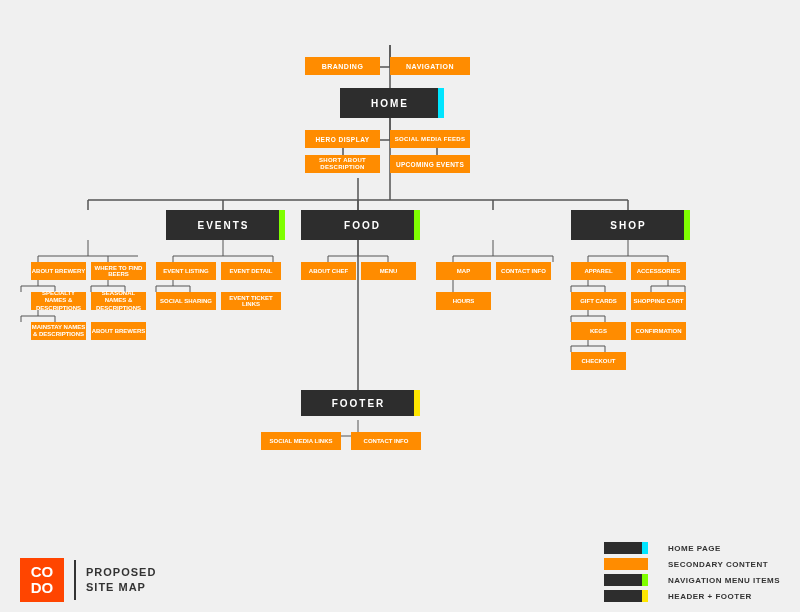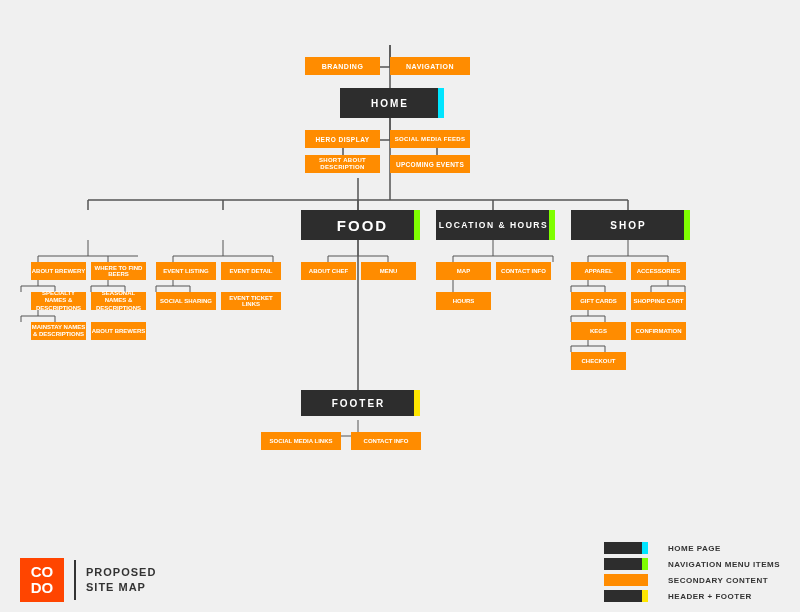--- a/index.html
+++ b/index.html
@@ -254,30 +254,30 @@
 
   <div class="node-orange" style="position:absolute;left:305px;top:155px;width:75px;height:18px;background:#ff8c00;color:#fff;font-size:6px;font-weight:bold;letter-spacing:0.3px;text-transform:uppercase;display:flex;align-items:center;justify-content:center;text-align:center;line-height:1.2;">
     SHORT ABOUT DESCRIPTION
   </div>
 
   <div class="node-orange" style="position:absolute;left:390px;top:155px;width:80px;height:18px;background:#ff8c00;color:#fff;font-size:6.5px;font-weight:bold;letter-spacing:0.3px;text-transform:uppercase;display:flex;align-items:center;justify-content:center;text-align:center;">
     UPCOMING EVENTS
   </div>
 
 
-
-  <div style="position:absolute;left:301px;top:210px;width:115px;height:30px;background:#2d2d2d;color:#fff;display:flex;align-items:center;justify-content:center;font-weight:bold;letter-spacing:2px;font-size:15px;padding-left:8px;">
+  <div style="position:absolute;left:166px;top:210px;width:115px;height:30px;background:#2d2d2d;color:#fff;display:flex;align-items:center;justify-content:center;font-weight:bold;letter-spacing:2px;font-size:10px;">
+    EVENTS
+    <span style="position:absolute;right:-4px;top:0;width:6px;height:100%;background:#7fff00;"></span>
+  </div>
+
+  <div style="position:absolute;left:301px;top:210px;width:115px;height:30px;background:#2d2d2d;color:#fff;display:flex;align-items:center;justify-content:center;font-weight:bold;letter-spacing:2px;font-size:10px;padding-left:8px;">
     FOOD
     <span style="position:absolute;right:-4px;top:0;width:6px;height:100%;background:#7fff00;"></span>
   </div>
 
-  <div style="position:absolute;left:436px;top:210px;width:115px;height:30px;background:#2d2d2d;color:#fff;display:flex;align-items:center;justify-content:center;font-weight:bold;letter-spacing:1.5px;font-size:8.5px;text-align:center;">
-    LOCATION &amp; HOURS
-    <span style="position:absolute;right:-4px;top:0;width:6px;height:100%;background:#7fff00;"></span>
-  </div>
 
   <div style="position:absolute;left:571px;top:210px;width:115px;height:30px;background:#2d2d2d;color:#fff;display:flex;align-items:center;justify-content:center;font-weight:bold;letter-spacing:2px;font-size:10px;">
     SHOP
     <span style="position:absolute;right:-4px;top:0;width:6px;height:100%;background:#7fff00;"></span>
   </div>
 
   <div style="position:absolute;left:31px;top:262px;width:55px;height:18px;background:#ff8c00;color:#fff;font-size:6px;font-weight:bold;text-transform:uppercase;display:flex;align-items:center;justify-content:center;text-align:center;">ABOUT BREWERY</div>
   <div style="position:absolute;left:91px;top:262px;width:55px;height:18px;background:#ff8c00;color:#fff;font-size:6px;font-weight:bold;text-transform:uppercase;display:flex;align-items:center;justify-content:center;text-align:center;">WHERE TO FIND BEERS</div>
 
   <div style="position:absolute;left:31px;top:292px;width:55px;height:18px;background:#ff8c00;color:#fff;font-size:6px;font-weight:bold;text-transform:uppercase;display:flex;align-items:center;justify-content:center;text-align:center;line-height:1.2;">SPECIALTY NAMES &amp; DESCRIPTIONS</div>
@@ -321,29 +321,29 @@
 
   <div class="legend">
     <div class="legend-item">
       <div style="display:flex;width:44px;height:12px;position:relative;">
         <div style="width:38px;height:12px;background:#2d2d2d;"></div>
         <div style="width:6px;height:12px;background:#00e5ff;"></div>
       </div>
       <span>HOME PAGE</span>
     </div>
     <div class="legend-item">
+      <div style="width:44px;height:12px;background:#ff8c00;"></div>
+      <span>SECONDARY CONTENT</span>
+    </div>
+    <div class="legend-item">
       <div style="display:flex;width:44px;height:12px;position:relative;">
         <div style="width:38px;height:12px;background:#2d2d2d;"></div>
         <div style="width:6px;height:12px;background:#7fff00;"></div>
       </div>
       <span>NAVIGATION MENU ITEMS</span>
-    </div>
-    <div class="legend-item">
-      <div style="width:44px;height:12px;background:#ff8c00;"></div>
-      <span>SECONDARY CONTENT</span>
     </div>
     <div class="legend-item">
       <div style="display:flex;width:44px;height:12px;position:relative;">
         <div style="width:38px;height:12px;background:#2d2d2d;"></div>
         <div style="width:6px;height:12px;background:#ffe600;"></div>
       </div>
       <span>HEADER + FOOTER</span>
     </div>
   </div>
 

